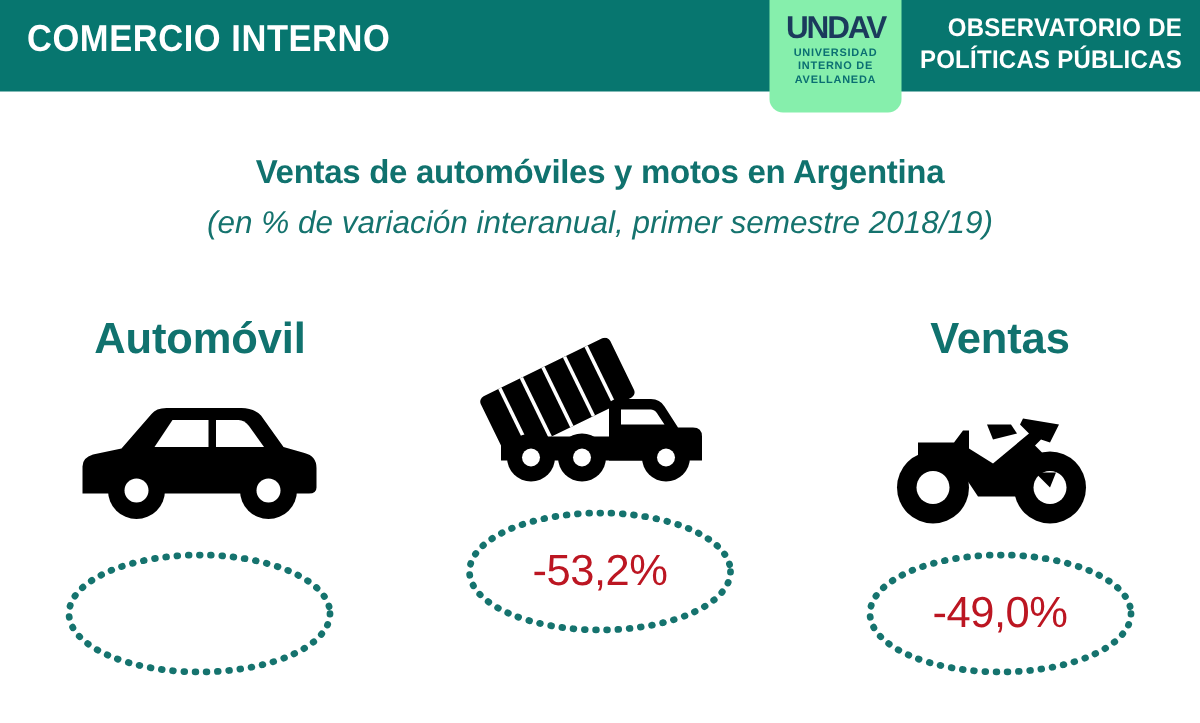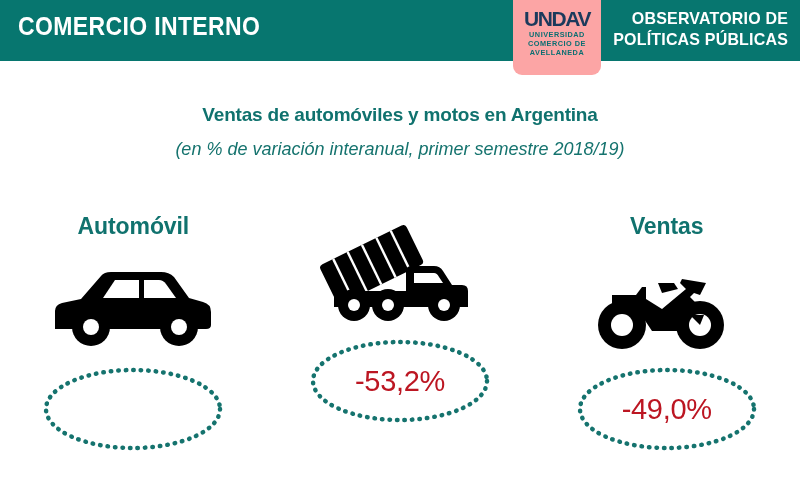--- a/index.html
+++ b/index.html
@@ -57,21 +57,21 @@
   }
   .header-observatory span { display: block; white-space: nowrap; }
 
   
   .logo-card {
     position: absolute;
     left: 513px;
     top: 0;
     width: 88px;
     height: 75px;
-    background: #fca5a5;
+    background: #86efac;
     border-bottom-left-radius: 9px;
     border-bottom-right-radius: 9px;
     box-sizing: border-box;
     display: flex;
     flex-direction: column;
     align-items: center;
     justify-content: flex-start;
     padding-top: 8px;
   }
   .logo-mark {
@@ -95,30 +95,30 @@
 
   
   .title-block {
     position: absolute;
     left: 0;
     top: 98px;
     width: 800px;
     text-align: center;
   }
   .main-title {
-    font-size: 19px;
+    font-size: 22px;
     font-weight: bold;
     color: #10726E;
     letter-spacing: -0.2px;
     line-height: 34px;
     white-space: nowrap;
   }
   .sub-title {
     margin-top: 4px;
-    font-size: 18px;
+    font-size: 21px;
     font-style: italic;
     color: #15736E;
     line-height: 26px;
     white-space: nowrap;
   }
 
   
   .columns {
     position: absolute;
     left: 0;
@@ -127,21 +127,21 @@
     height: 270px;
     display: flex;
   }
   .column {
     flex: 1 1 25%;
     display: flex;
     flex-direction: column;
     align-items: center;
   }
   .col-label {
-    font-size: 23px;
+    font-size: 29px;
     font-weight: bold;
     color: #10726E;
     line-height: 28px;
     letter-spacing: -0.1px;
     white-space: nowrap;
   }
   .icon-wrap {
     margin-top: 10px;
     height: 105px;
     display: flex;
@@ -187,21 +187,21 @@
 
   <div class="header-observatory">
     <span>OBSERVATORIO DE</span>
     <span>POLÍTICAS PÚBLICAS</span>
   </div>
 
   <div class="logo-card">
     <div class="logo-mark">UNDAV</div>
     <div class="logo-sub">
       <span>UNIVERSIDAD</span>
-      <span>COMERCIO DE</span>
+      <span>INTERNO DE</span>
       <span>AVELLANEDA</span>
     </div>
   </div>
 
   <div class="title-block">
     <div class="main-title">Ventas de automóviles y motos en Argentina</div>
     <div class="sub-title">(en % de variación interanual, primer semestre 2018/19)</div>
   </div>
 
   <div class="columns">

